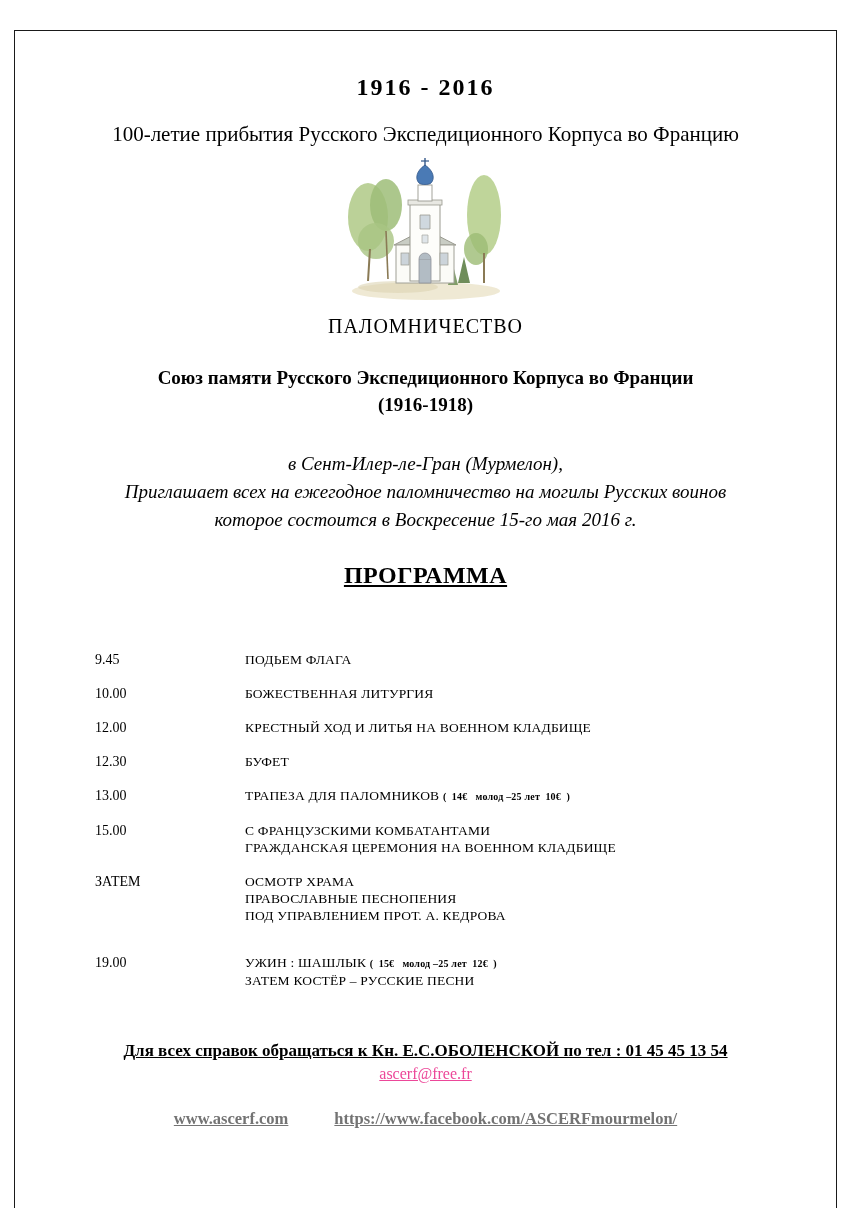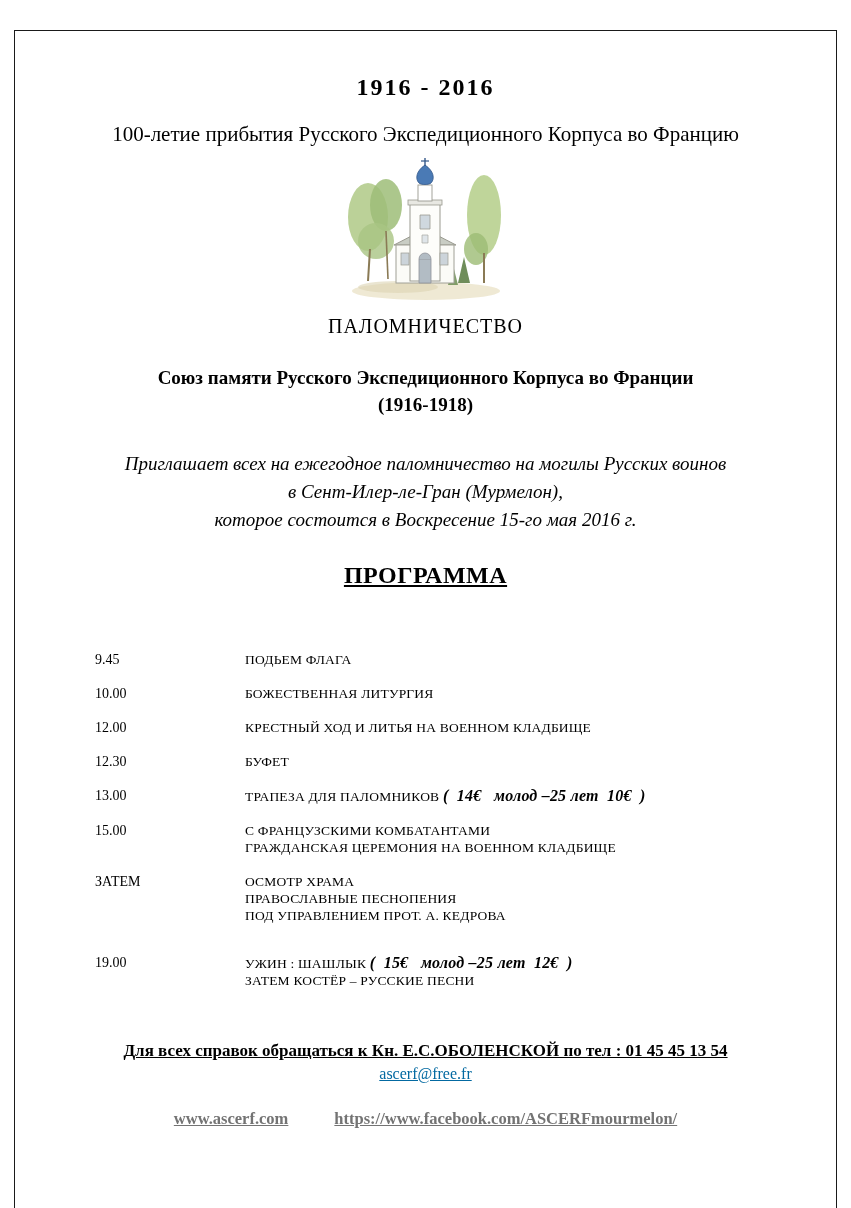--- a/index.html
+++ b/index.html
@@ -69,33 +69,33 @@
     width:150px; flex:0 0 150px;
     font-size:14px;
     line-height:17px;
   }
   .sched-content {
     font-size:13.5px;
     line-height:17px;
     letter-spacing:0.2px;
   }
   .price {
-    font-weight:bold; font-style:italic;
-    font-size:16px;
+    font-weight:bold; 
+    font-size:10px;
     white-space:pre;
   }
 
   .footer { margin-top:52px; text-align:center; }
   .contact-line {
     font-size:17px; font-weight:bold;
     text-decoration:underline;
     margin-bottom:4px;
   }
   .email-link {
-    color:#0369a1;
+    color:#ec4899;
     font-size:16px;
     text-decoration:underline;
     cursor:pointer;
   }
   .links-row {
     margin-top:26px;
     display:flex; justify-content:center; gap:46px;
   }
   .web-link {
     color:#737373;
@@ -159,22 +159,22 @@
     </div>
 
     <div class="pilgrimage">ПАЛОМНИЧЕСТВО</div>
 
     <div class="union">
       <div>Союз памяти Русского Экспедиционного Корпуса во Франции</div>
       <div>(1916-1918)</div>
     </div>
 
     <div class="invitation">
+      <div>в Сент-Илер-ле-Гран (Мурмелон),</div>
       <div>Приглашает всех на ежегодное паломничество на могилы Русских воинов</div>
-      <div>в Сент-Илер-ле-Гран (Мурмелон),</div>
       <div>которое состоится в Воскресение 15-го мая 2016 г.</div>
     </div>
 
     <div class="program-title">ПРОГРАММА</div>
 
     <div class="schedule">
 
       <div class="sched-row">
         <div class="sched-time">9.45</div>
         <div class="sched-content">

